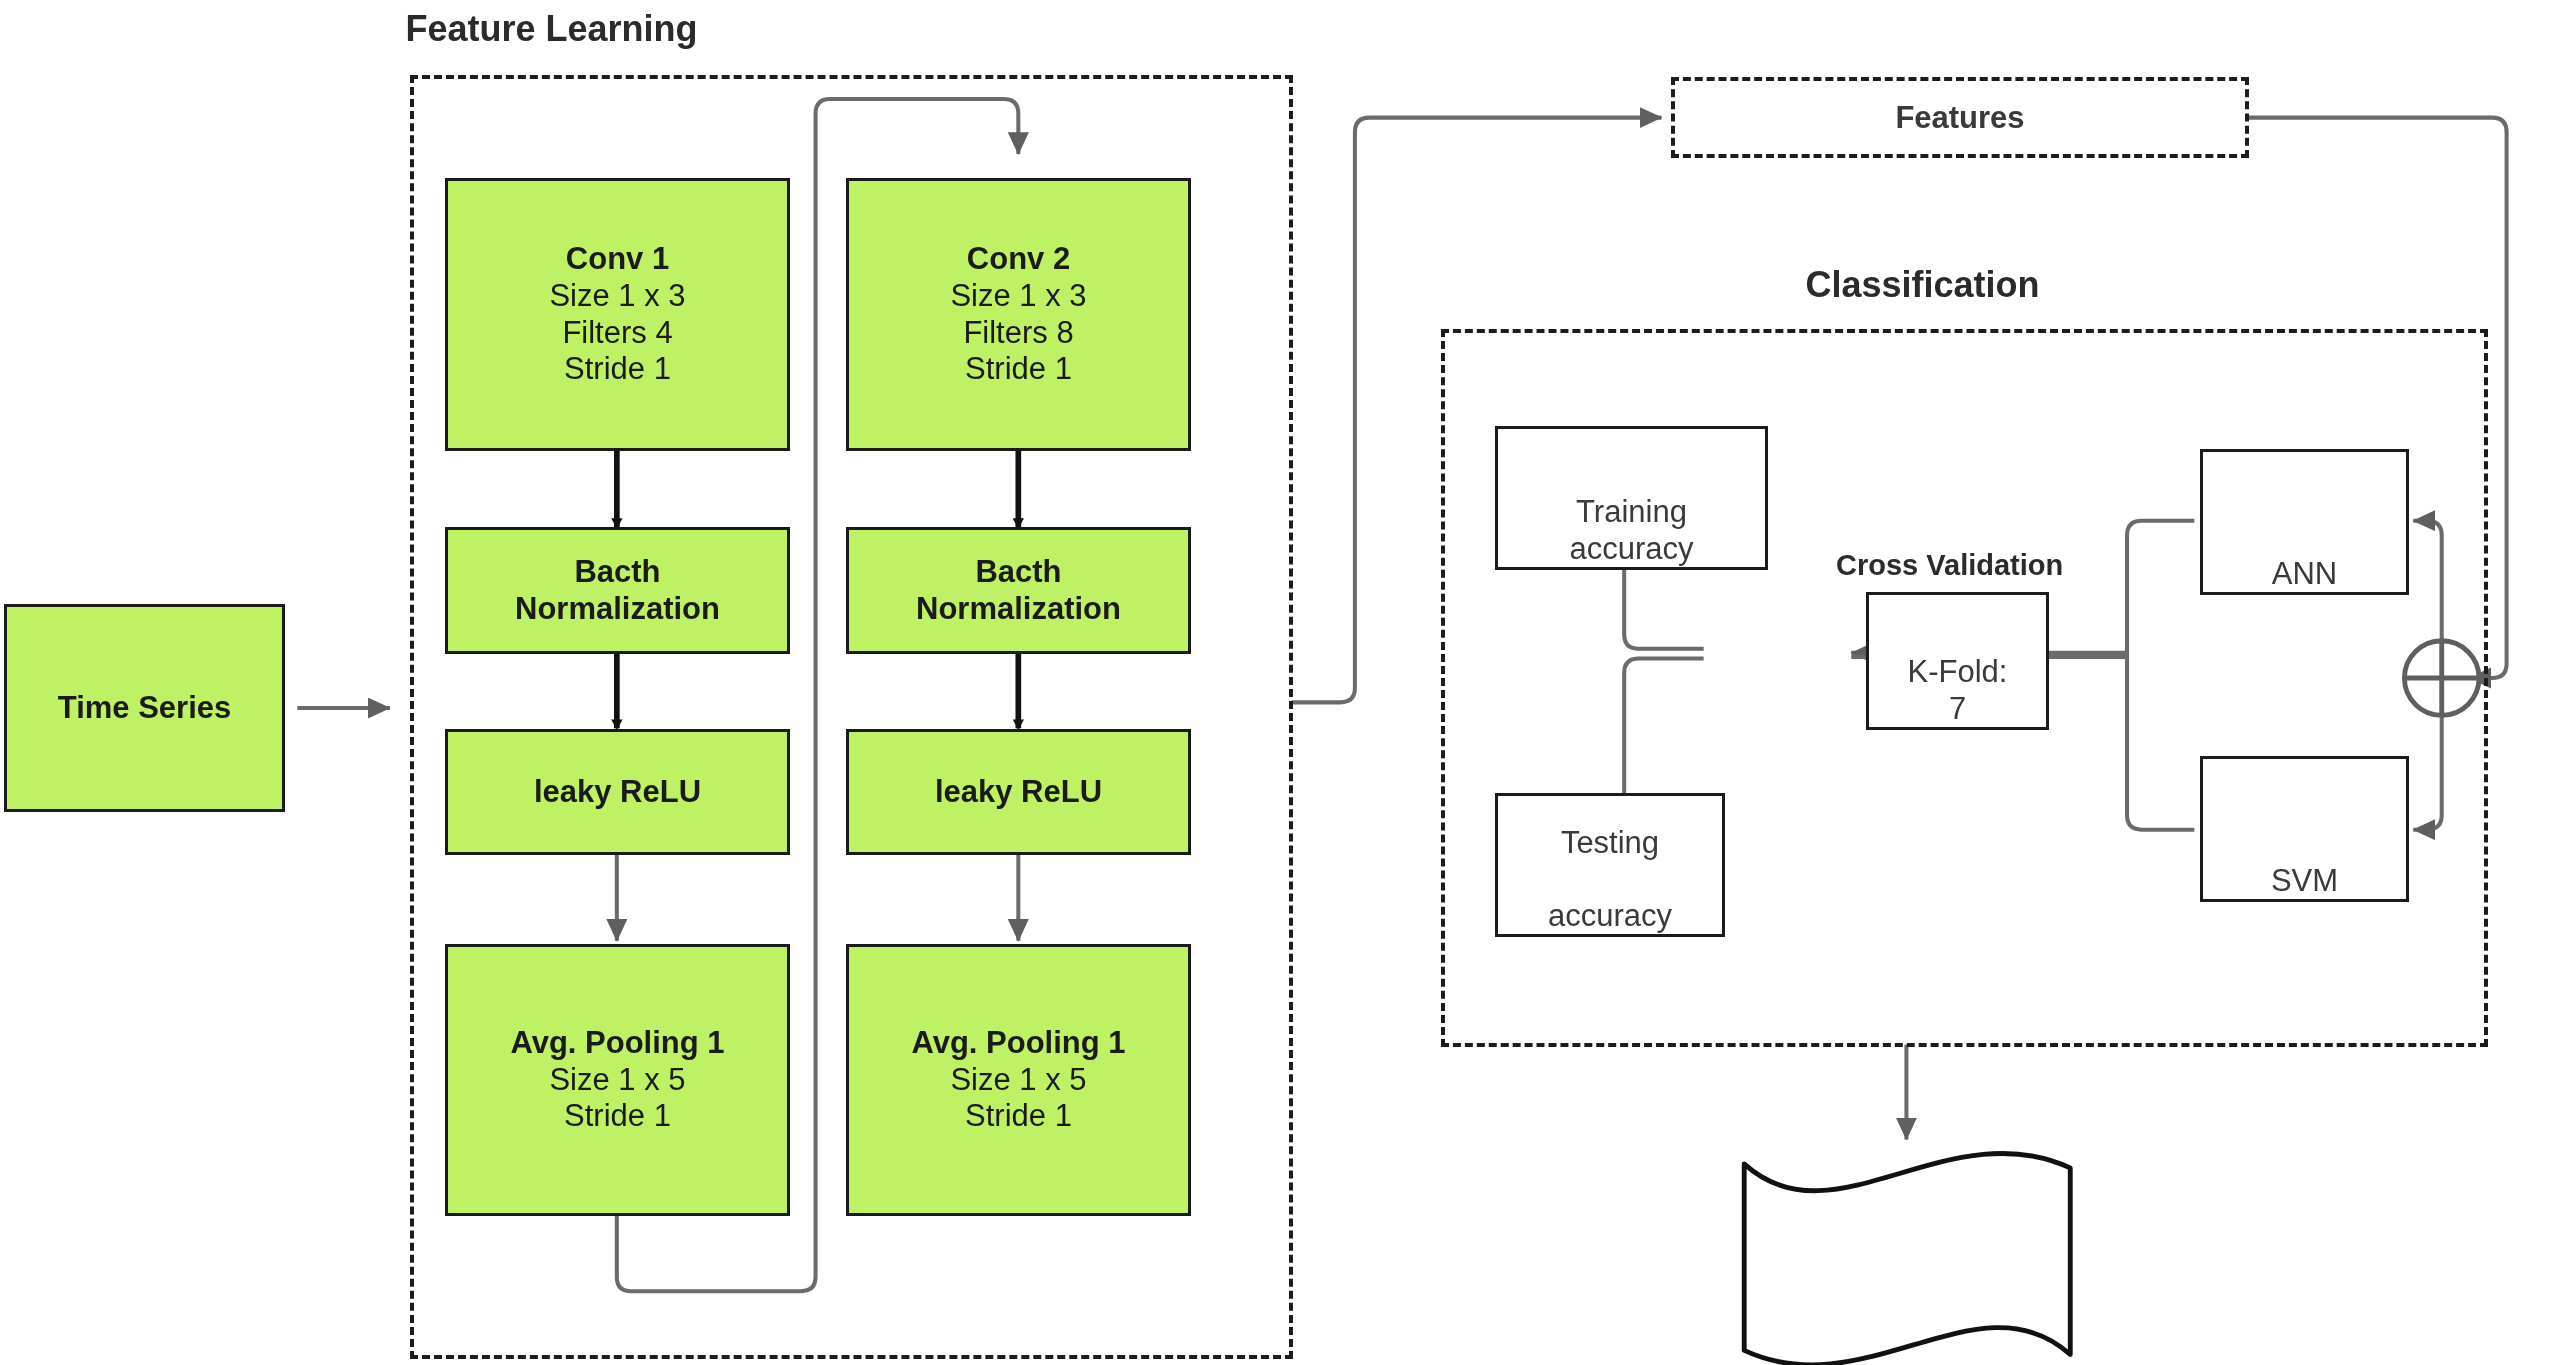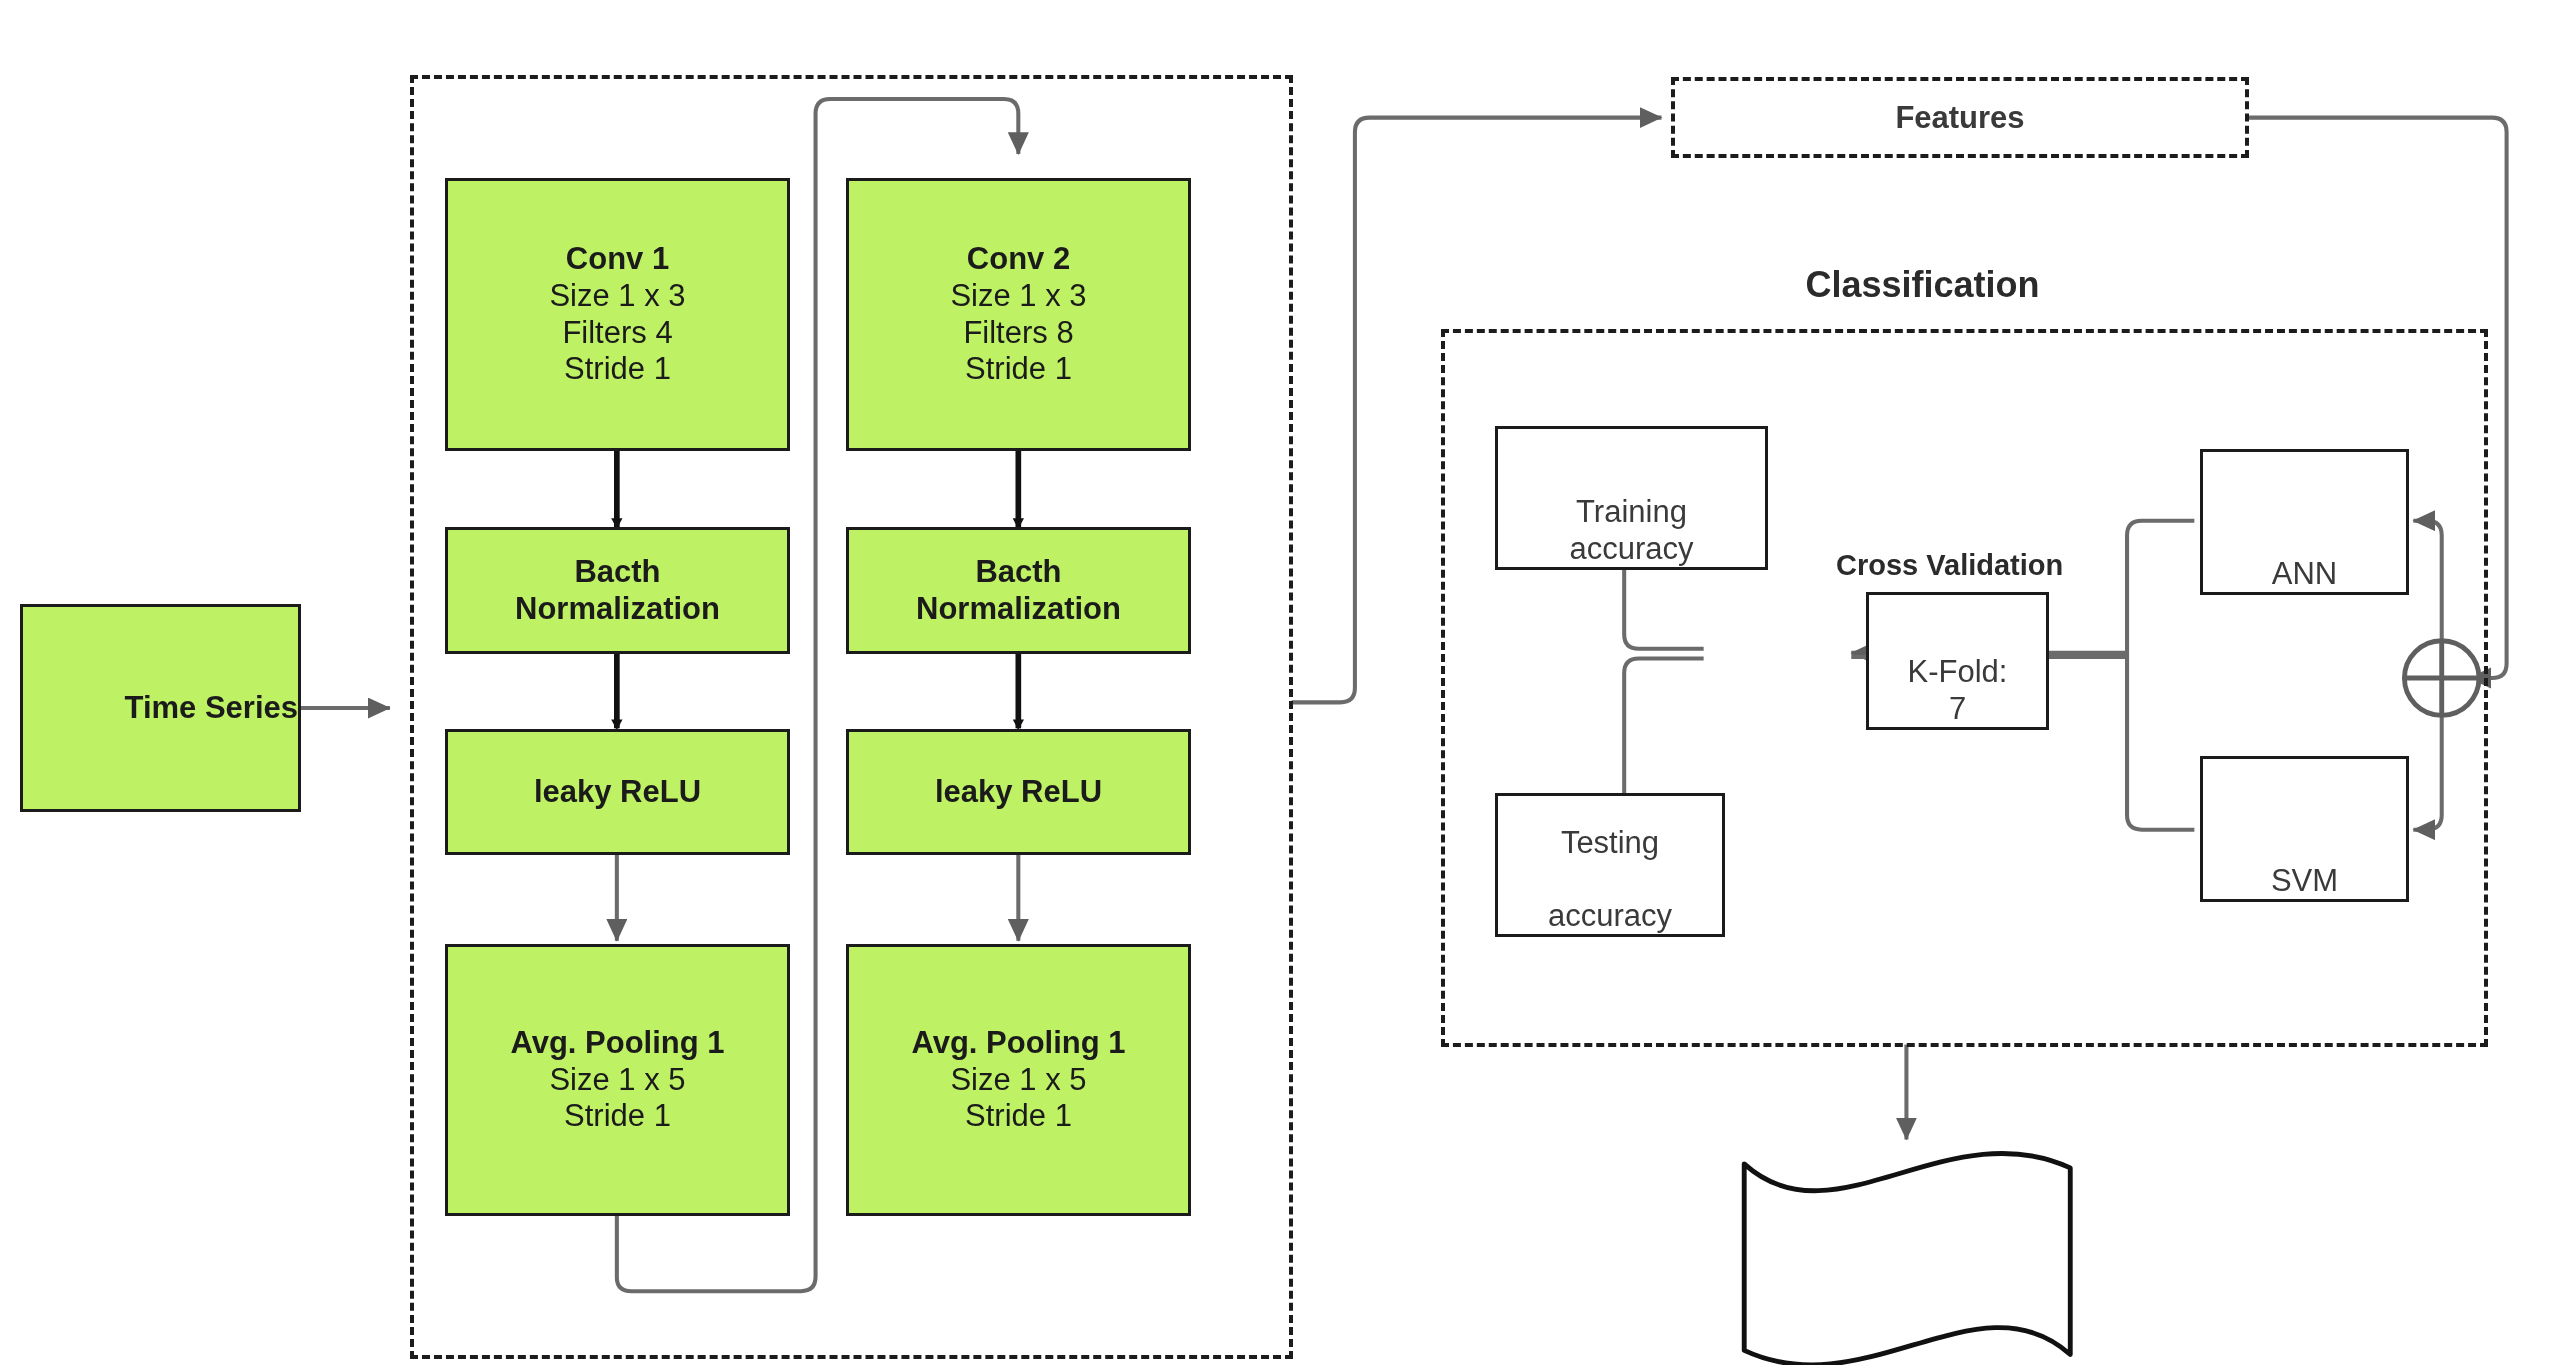--- a/index.html
+++ b/index.html
@@ -112,28 +112,29 @@
     <g>
       <circle cx="3010" cy="836" r="46" fill="#ffffff" stroke="#5f5f5f" stroke-width="6"></circle>
       <path d="M2964,836 L3056,836 M3010,790 L3010,882" stroke="#5f5f5f" stroke-width="6" fill="none"></path>
     </g>
 
     <g>
       <path d="M2150,1435 C2260,1535 2400,1370 2552,1440 L2552,1670 C2440,1570 2300,1735 2150,1665 Z" fill="#ffffff" stroke="#111111" stroke-width="6" stroke-linejoin="round"></path>
     </g>
   </svg>
 
+  <div class="grp-title" style="left:308px;top:8px;width:487px;font-size:36px;">Feature Learning</div>
 
   <div class="grp-title" style="left:1679px;top:264px;width:487px;font-size:36px;">Classification</div>
 
   <div class="dashgrp" style="left:410px;top:75px;width:883px;height:1284px;"></div>
 
   <div class="dashgrp" style="left:1441px;top:329px;width:1047px;height:718px;"></div>
 
-  <div class="nodebox" style="left:20px;top:604px;width:281px;height:208px;font-size:31px;align-items:flex-end;">
+  <div class="nodebox" style="left:4px;top:604px;width:281px;height:208px;font-size:31px;">
     <span class="t1">Time Series</span>
   </div>
 
   <div class="nodebox" style="left:445px;top:178px;width:345px;height:273px;font-size:31px;">
     <span class="t1">Conv 1</span>
     <span class="t2">Size 1 x 3</span>
     <span class="t2">Filters 4</span>
     <span class="t2">Stride 1</span>
   </div>
 

